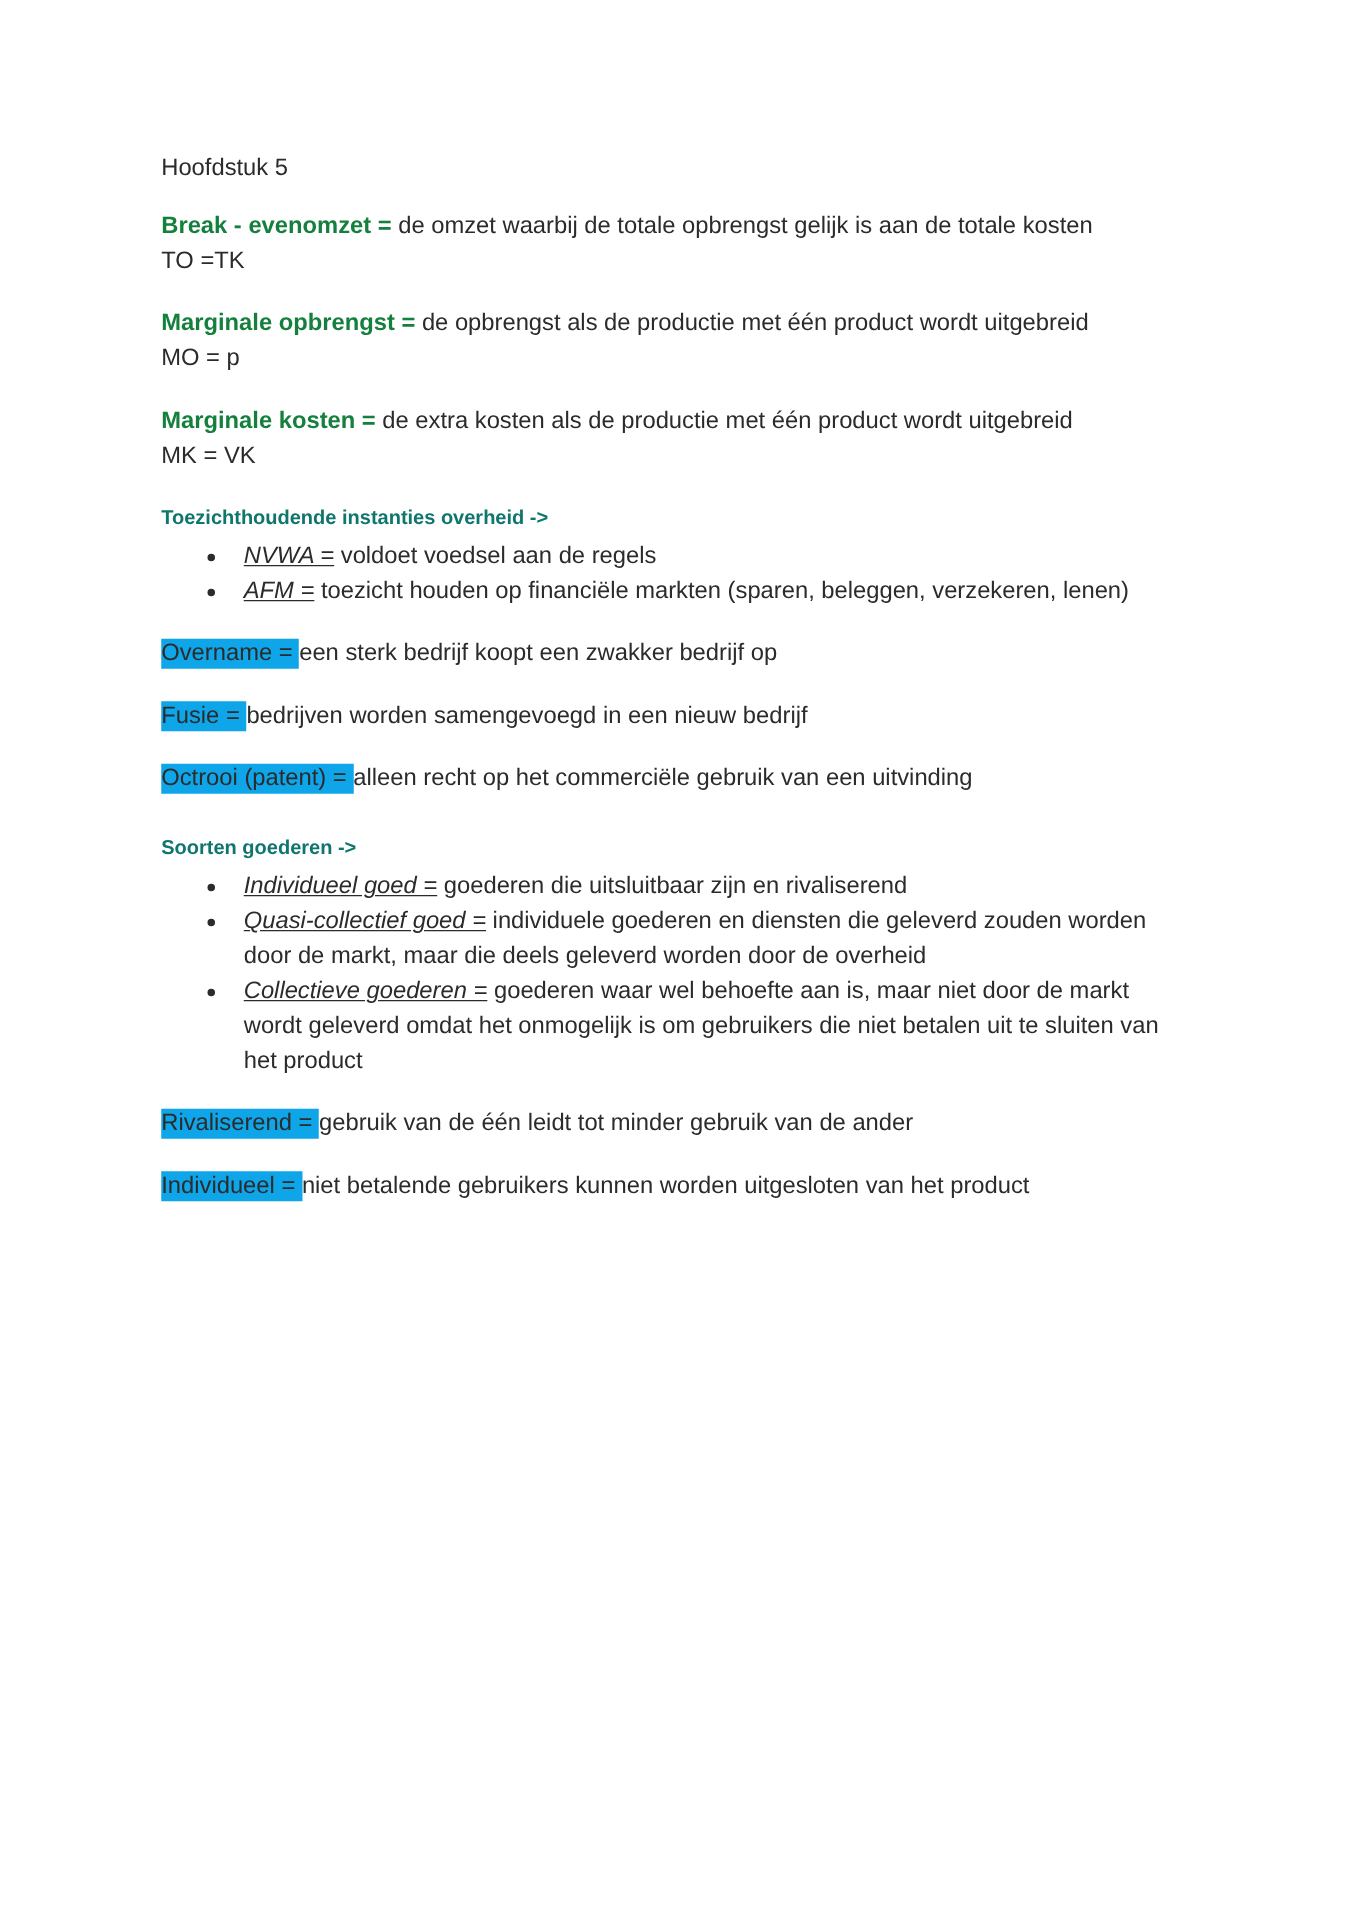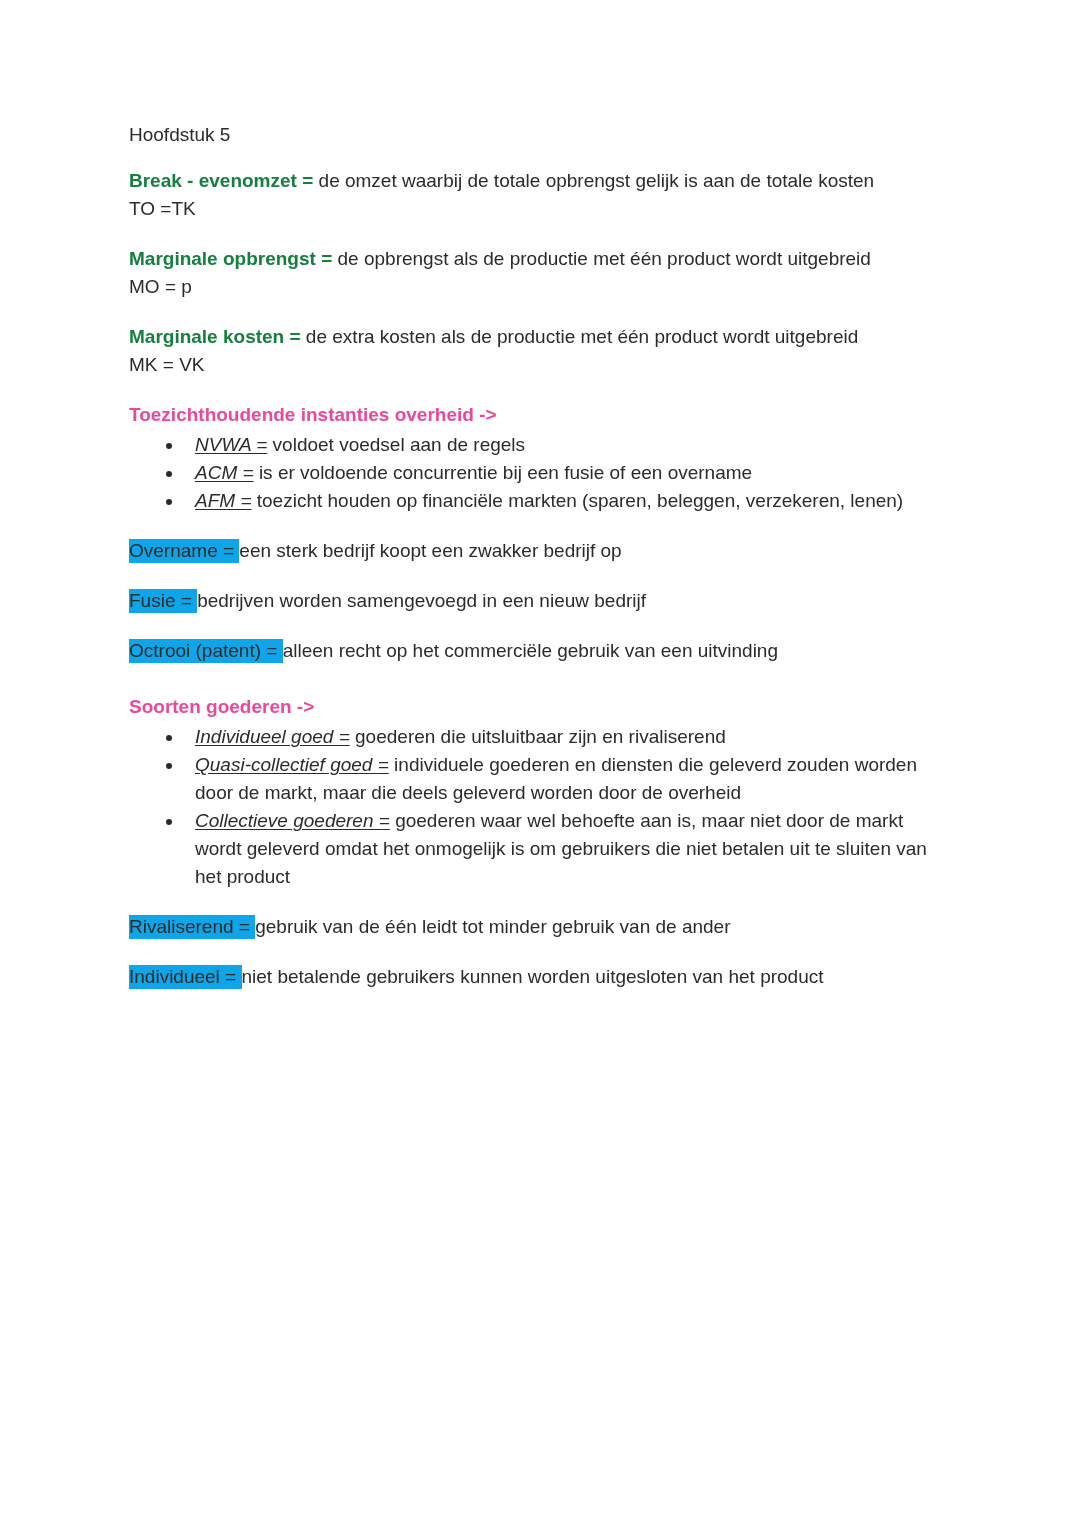--- a/index.html
+++ b/index.html
@@ -39,23 +39,23 @@
     color: #2b2b2b;
   }
   .def .term-red {
     color: #15803d;
     font-weight: 700;
   }
   .def .formula-line { display: block; }
 
   
   .section-heading {
-    color: #ec4899;
+    color: #0f766e;
     font-weight: 700;
-    font-size: 19px;
+    font-size: 16px;
     line-height: 28px;
     margin: 0 0 2px 0;
   }
 
   
   ul.bullets {
     list-style: none;
     margin: 0 0 22px 0;
     padding: 0;
   }
@@ -119,21 +119,20 @@
   </p>
 
   <p class="def">
     <span class="term-red">Marginale kosten =</span><span> de extra kosten als de productie met één product wordt uitgebreid</span>
     <span class="formula-line">MK = VK</span>
   </p>
 
   <div class="section-heading">Toezichthoudende instanties overheid -&gt;</div>
   <ul class="bullets">
     <li><span class="term-ul">NVWA =</span><span> voldoet voedsel aan de regels</span></li>
-    <li><span class="term-ul">ACM =</span><span> is er voldoende concurrentie bij een fusie of een overname</span></li>
     <li><span class="term-ul">AFM =</span><span> toezicht houden op financiële markten (sparen, beleggen, verzekeren, lenen)</span></li>
   </ul>
 
   <p class="hl-def">
     <span class="hl">Overname = </span><span>een sterk bedrijf koopt een zwakker bedrijf op</span>
   </p>
   <p class="hl-def">
     <span class="hl">Fusie = </span><span>bedrijven worden samengevoegd in een nieuw bedrijf</span>
   </p>
   <p class="hl-def">

